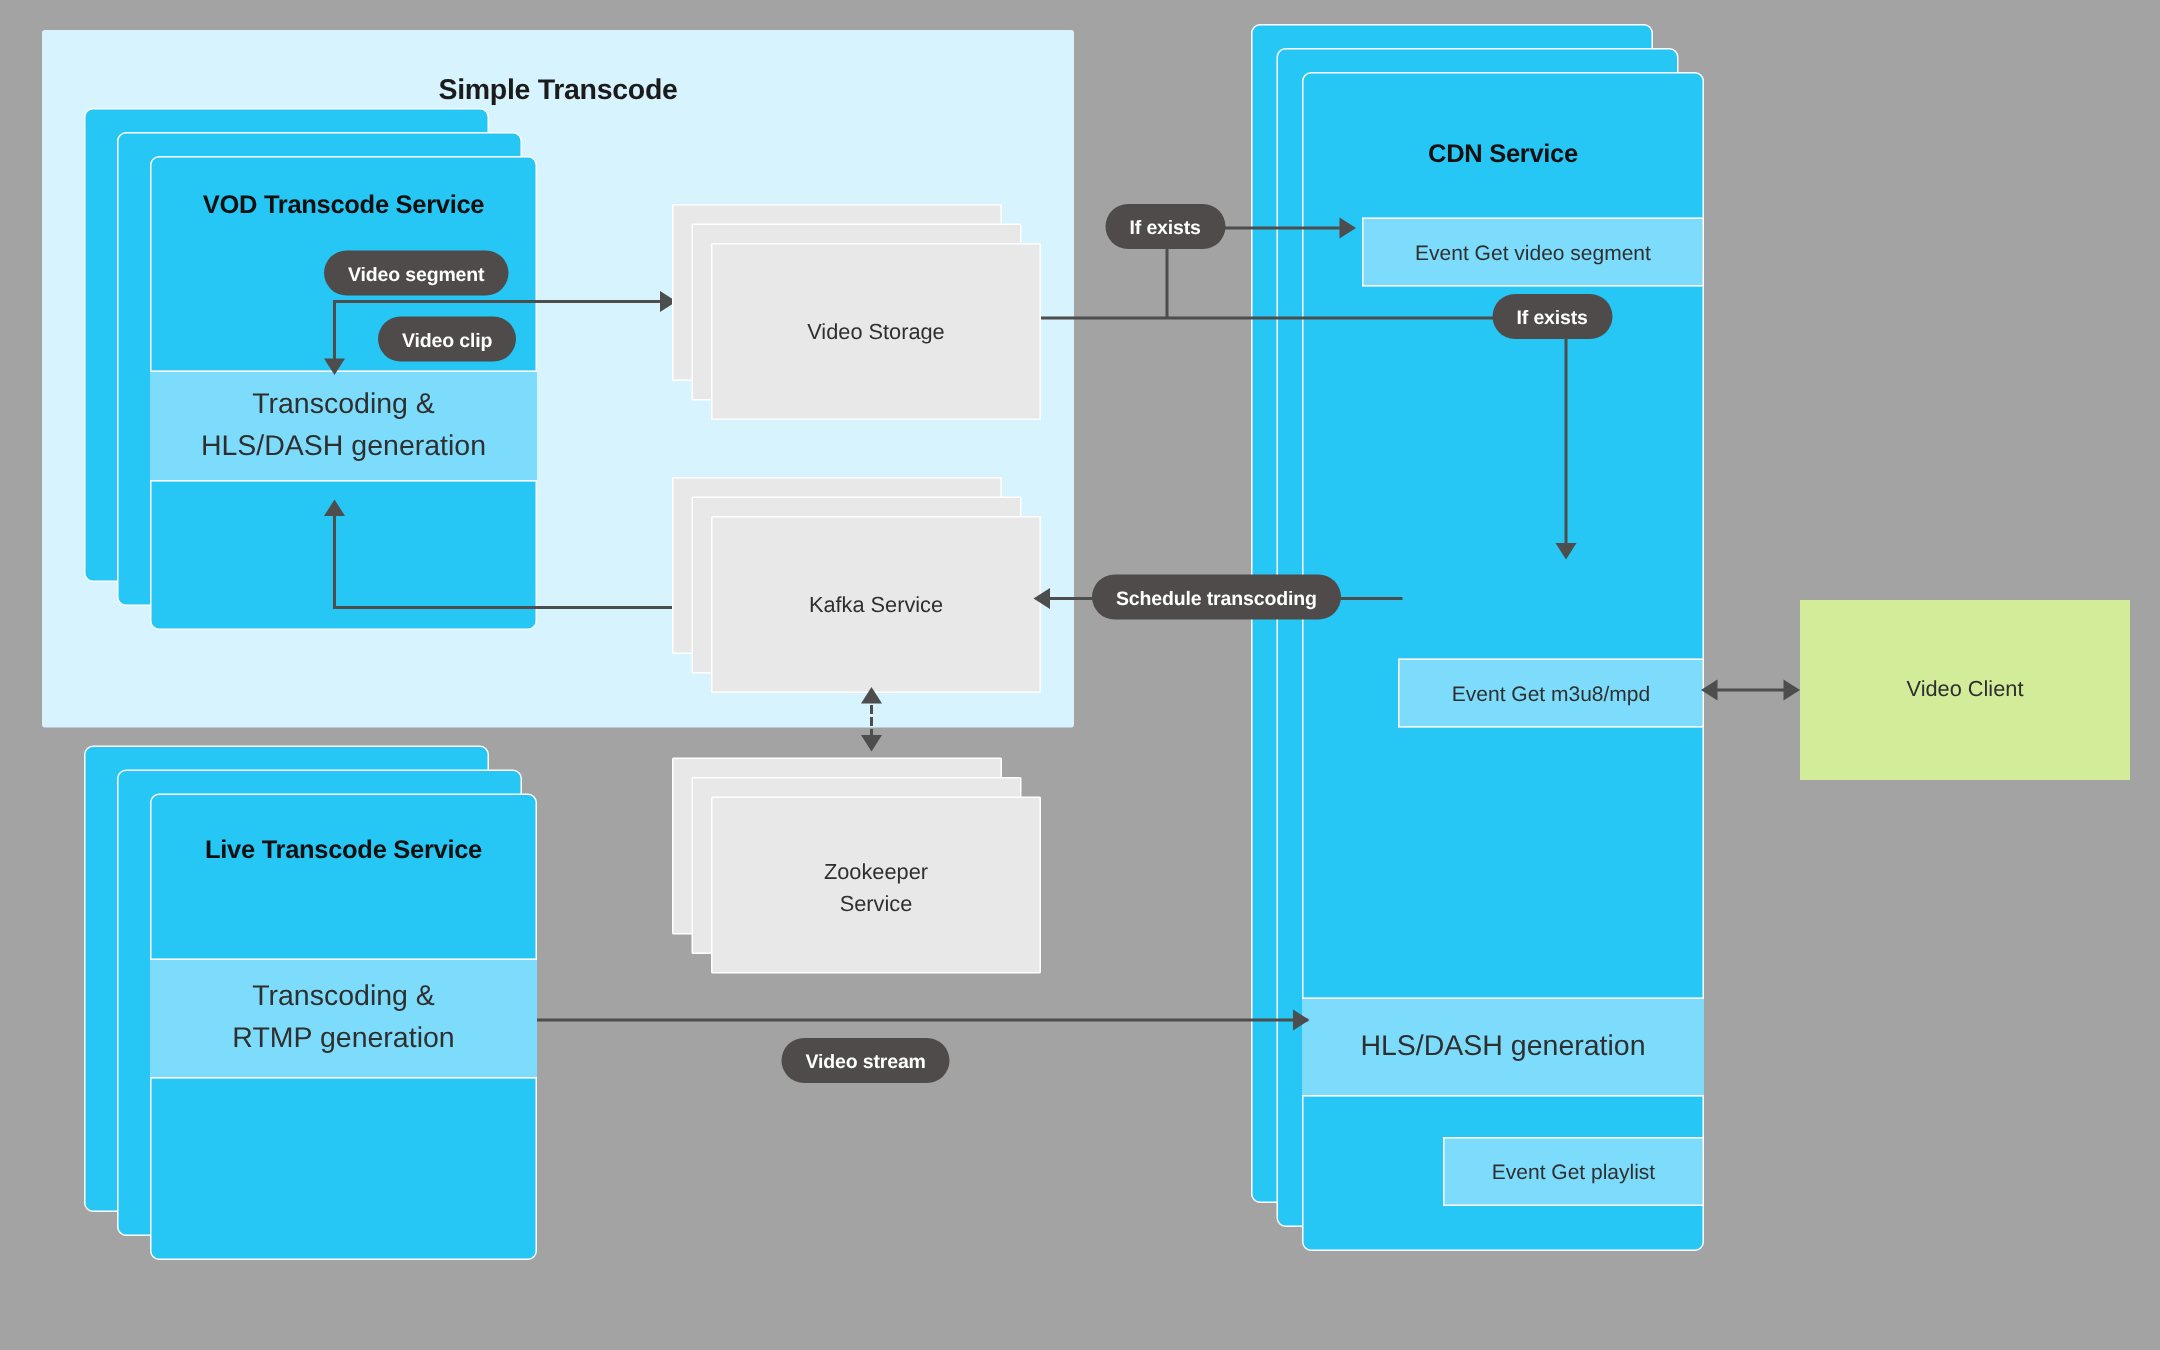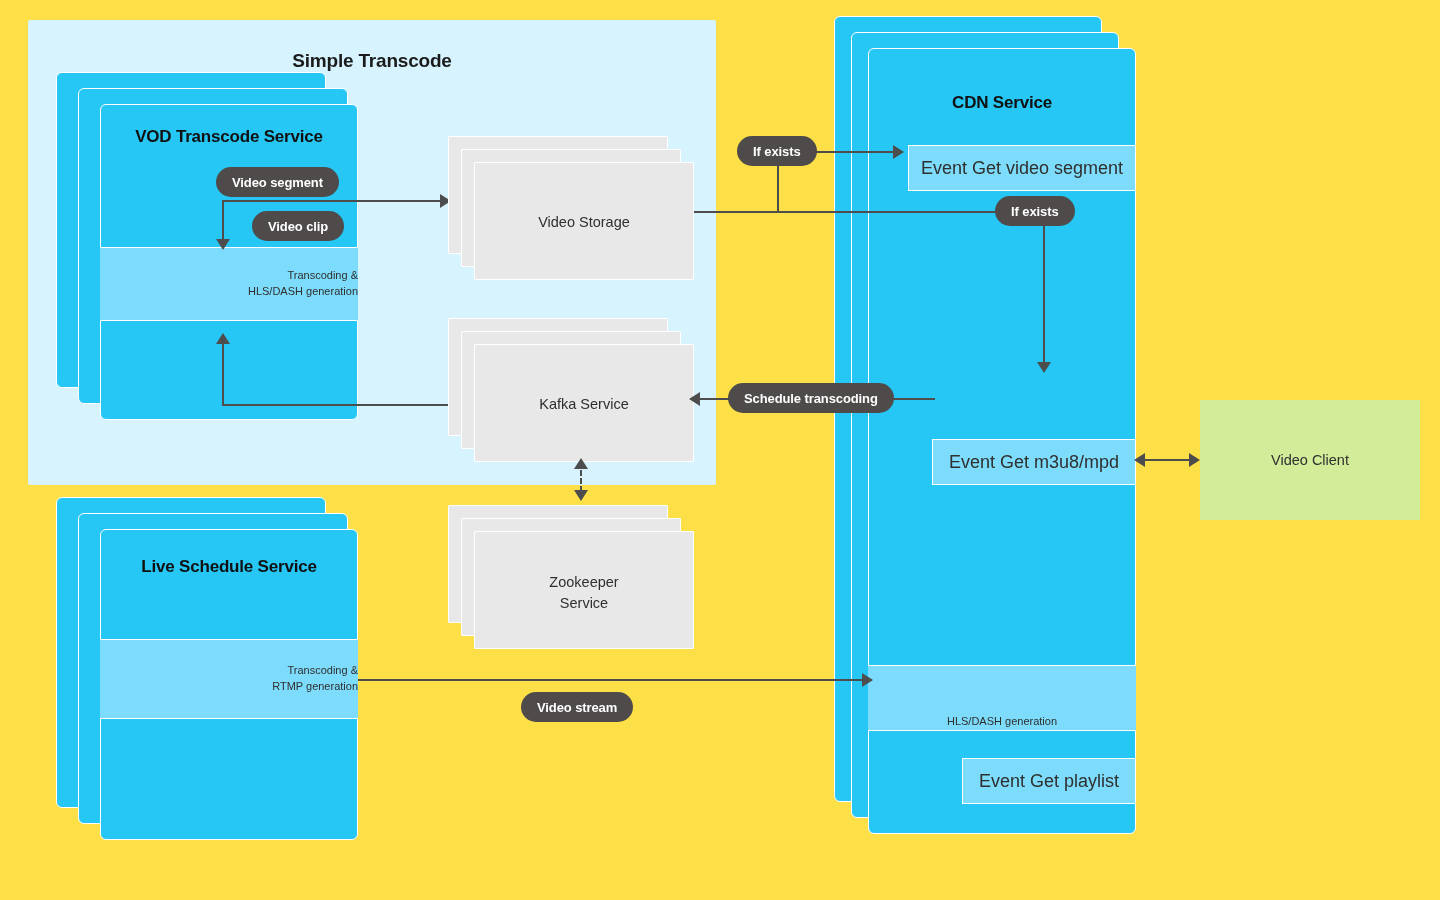--- a/index.html
+++ b/index.html
@@ -10,21 +10,21 @@
   }
   body {
     font-family: "Liberation Sans", sans-serif;
     -webkit-font-smoothing: antialiased;
   }
   #stage {
     position: relative;
     width: 1440px;
     height: 900px;
     overflow: hidden;
-    background: #fde047;
+    background: #a3a3a3;
   }
 
   
   .abs { position: absolute; box-sizing: border-box; }
 
   
   .group-panel {
     background: #D6F3FE;
     border-radius: 2px;
   }
@@ -82,38 +82,38 @@
   }
 
   
   .band {
     position: absolute;
     background: #7DDCFB;
     border-top: 1.5px solid #ffffff;
     border-bottom: 1.5px solid #ffffff;
     box-sizing: border-box;
     display: flex;
-    align-items: flex-end;
+    align-items: center;
     justify-content: center;
     text-align: center;
-    font-size: 11px;
+    font-size: 19px;
     color: #2f2f2f;
     line-height: 1.45;
   }
   
   .inset-box {
     position: absolute;
     background: #7DDCFB;
     border: 1.5px solid #ffffff;
     box-sizing: border-box;
     display: flex;
     align-items: center;
     justify-content: center;
     text-align: center;
-    font-size: 18px;
+    font-size: 14px;
     color: #2f2f2f;
   }
 
   
   .green-box {
     position: absolute;
     background: #D3EC9A;
     display: flex;
     align-items: center;
     justify-content: center;
@@ -286,21 +286,21 @@
   <div class="ln ln-h" style="left:700px; top:398px; width:235px;"></div>
   <div class="ah ah-l" style="left:689px; top:392px;"></div>
   <div class="pill" style="left:728px; top:383px;">Schedule transcoding</div>
 
   <div class="stack" style="left:56px; top:497px; width:302px; height:343px;">
     <div class="layer blue" style="left:0px; top:0px; width:270px; height:311px;"></div>
     <div class="layer blue" style="left:22px; top:16px; width:270px; height:311px;"></div>
     <div class="layer blue" style="left:44px; top:32px; width:258px; height:311px;"></div>
 
     <div class="card-front" style="left:44px; top:32px; width:258px; height:311px;">
-      <div class="card-title" style="top:28px;">Live Schedule Service</div>
+      <div class="card-title" style="top:28px;">Live Transcode Service</div>
       <div class="band" style="left:0px; top:110px; width:258px; height:80px; flex-direction:column;">
         <span>Transcoding &amp;</span>
         <span>RTMP generation</span>
       </div>
     </div>
   </div>
 
   <div class="ln ln-h" style="left:358px; top:679px; width:514px;"></div>
   <div class="ah ah-r" style="left:862px; top:673px;"></div>
   <div class="pill" style="left:521px; top:664px;margin-top:28px;">Video stream</div>

